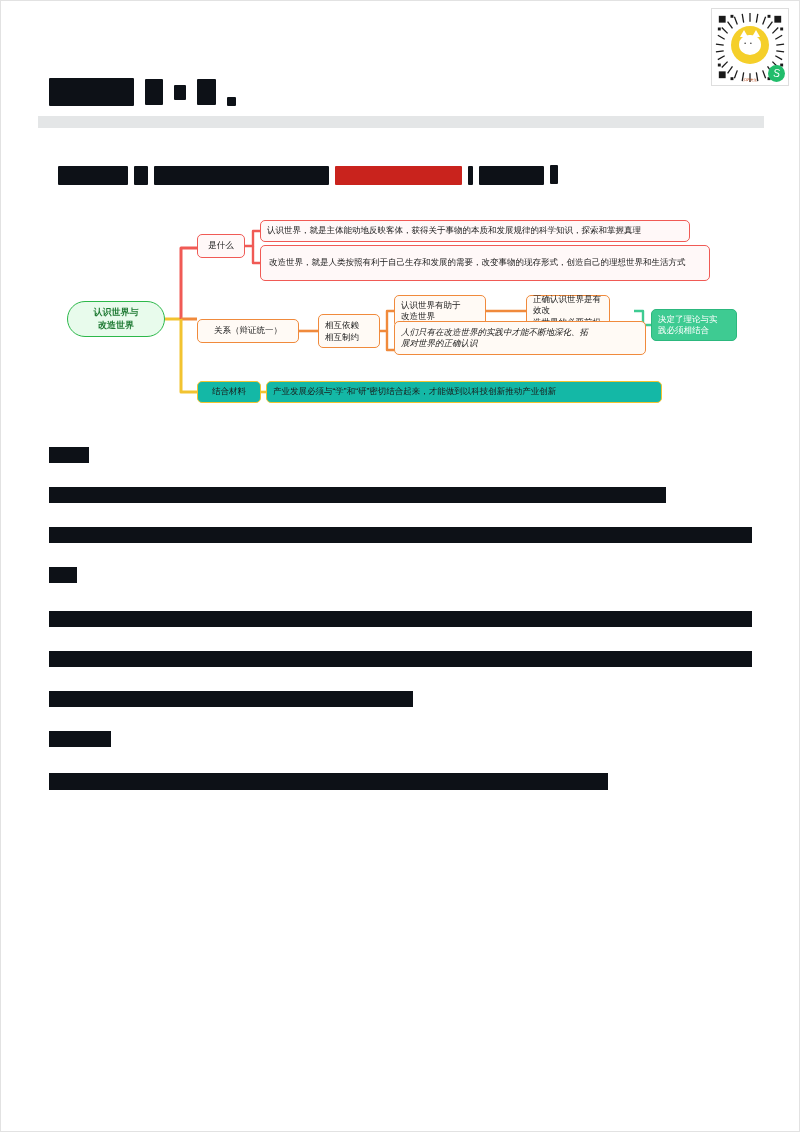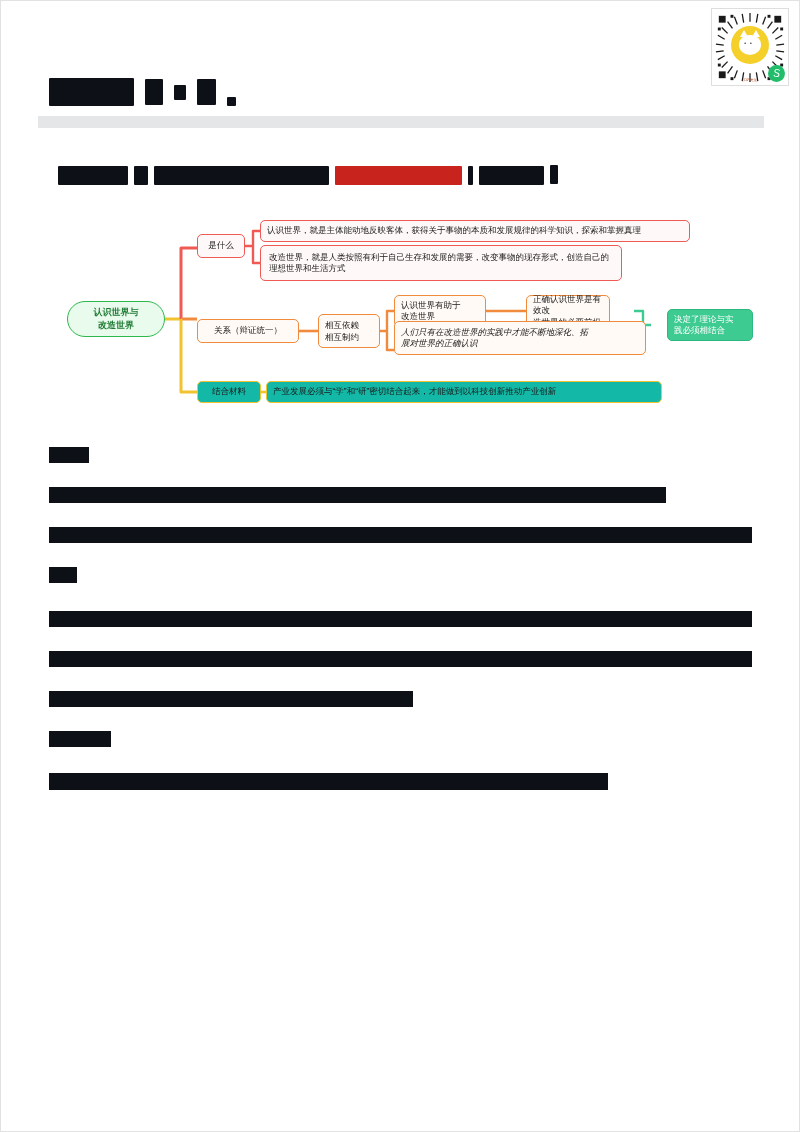--- a/index.html
+++ b/index.html
@@ -92,27 +92,27 @@
   .n-yel{border:1.4px solid #f2c330;border-radius:5px;background:#14b8a6;color:#1a1a1a;}
   .n-grn{
     border:1.4px solid #2cb87e;border-radius:5px;background:#3ecb92;color:#ffffff;
   }
 
   .n-shi{left:196px;top:33px;width:48px;height:24px;justify-content:center;}
   .n-rel{left:196px;top:118px;width:102px;height:24px;justify-content:center;}
   .n-mat{left:196px;top:180px;width:64px;height:22px;justify-content:center;}
 
   .n-d1{left:259px;top:19px;width:430px;height:22px;}
-  .n-d2{left:259px;top:44px;width:362px;height:36px;padding-left:8px;}
+  .n-d2{left:259px;top:44px;width:450px;height:36px;padding-left:8px;}
 
   .n-dep{left:317px;top:113px;width:62px;height:34px;line-height:1.45;}
   .n-c1{left:393px;top:94px;width:92px;height:32px;}
   .n-c2{left:393px;top:120px;width:252px;height:34px;font-style:italic;}
   .n-c3{left:525px;top:94px;width:84px;height:32px;}
-  .n-grn1{left:650px;top:108px;width:86px;height:32px;margin-left:16px;}
+  .n-grn1{left:650px;top:108px;width:86px;height:32px;}
 
   .n-mtext{left:265px;top:180px;width:396px;height:22px;}
 
   .map svg{position:absolute;left:0;top:0;width:800px;height:215px;overflow:visible;}
 
   
   .blk{position:absolute;background:#0d1117;}
   .blk-tag{position:absolute;background:#0d1117;}
 </style>
 </head>

